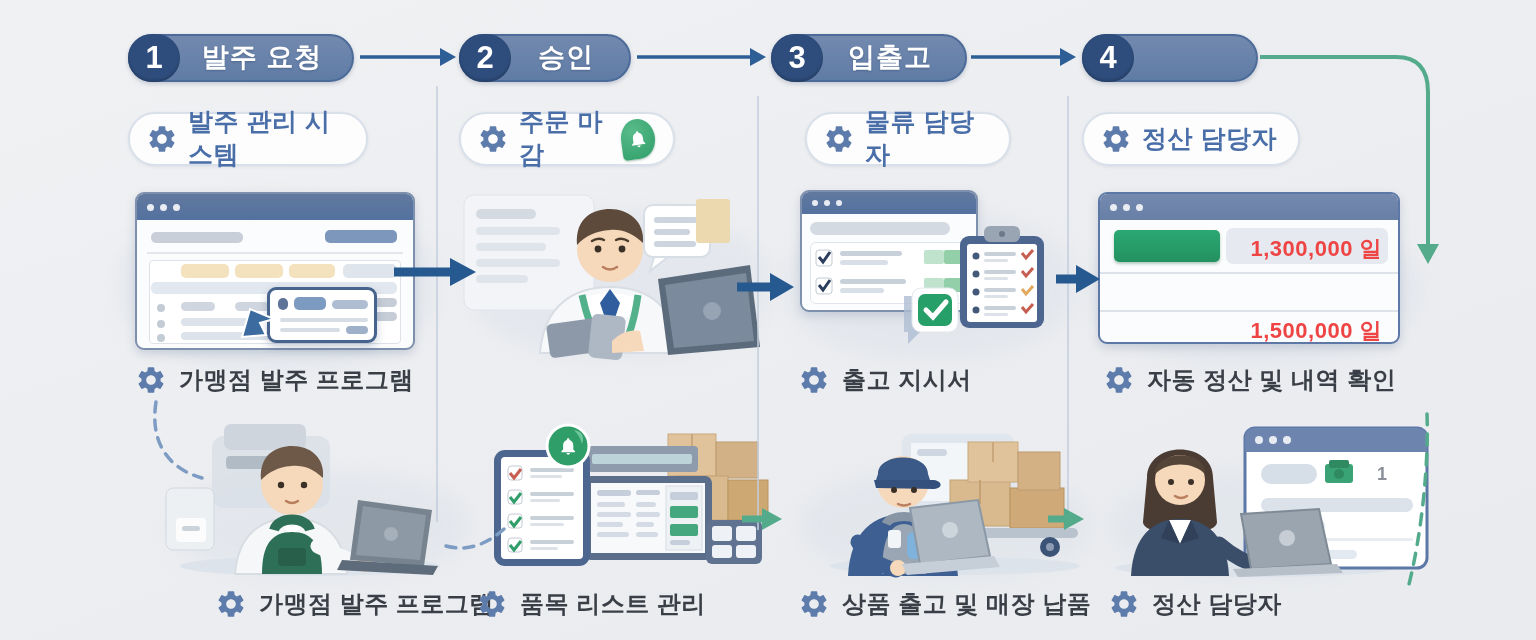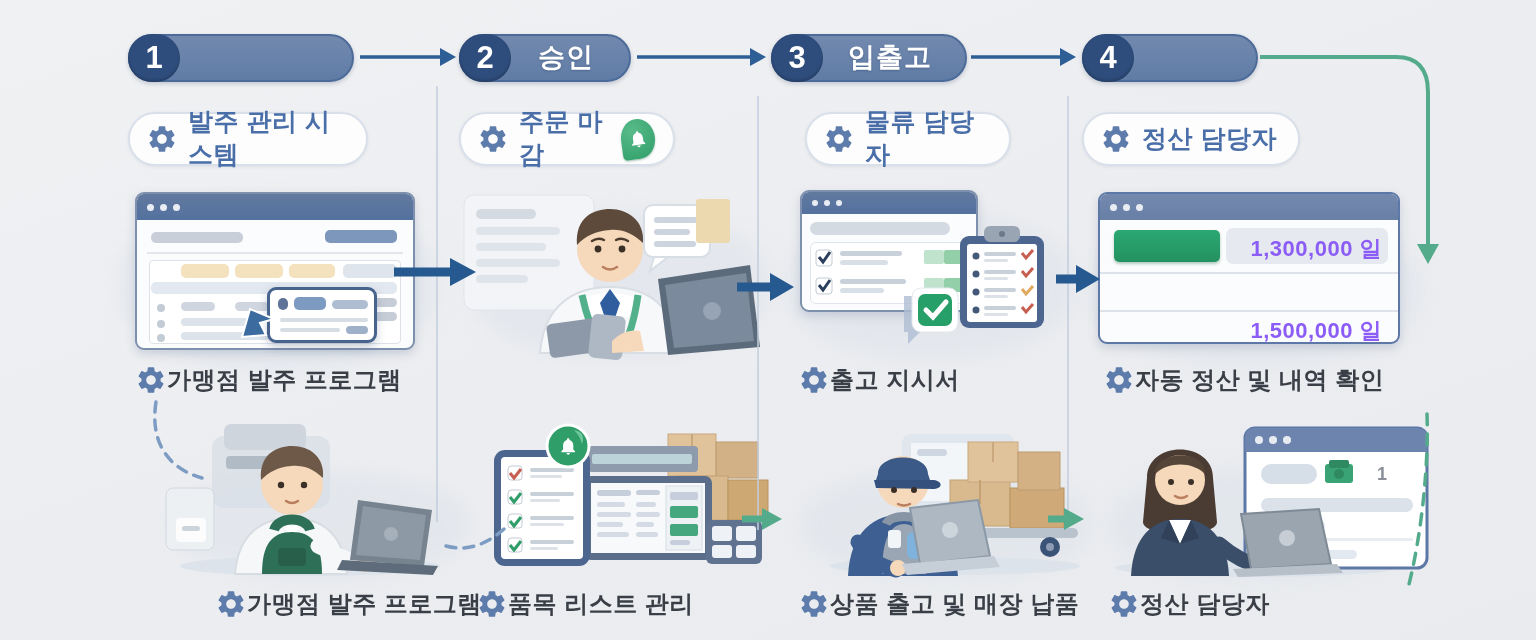--- a/index.html
+++ b/index.html
@@ -40,33 +40,33 @@
   .gear-sm    { width:32px; height:32px; fill:#5d7cab; flex:none; }
   .bell-badge {
     width:40px; height:40px; border-radius:50% 50% 50% 12%;
     background:radial-gradient(circle at 35% 30%,#58bb8a,#2f9e68);
     display:flex; align-items:center; justify-content:center;
     box-shadow:0 1px 2px rgba(40,100,70,.4); transform:rotate(-8deg);
   }
   .bell-badge svg { width:20px; height:20px; fill:#ffffff; }
 
   
-  .text-label { position:absolute; display:flex; align-items:center; }
+  .text-label { position:absolute; display:flex; align-items:center; gap:12px; }
   .text-label span { color:#3a3f47; font-size:24px; font-weight:bold; letter-spacing:.5px; }
 
   
   .win { position:absolute; border-radius:9px; background:#fbfcfd;
          border:2px solid #7d90ad; box-shadow:0 4px 10px rgba(100,120,150,.25); overflow:hidden; }
   .win-bar { height:26px; background:linear-gradient(#62799f,#53719f); display:flex; align-items:center; gap:6px; padding:0 10px; }
   .win-dot { width:7px; height:7px; border-radius:50%; background:#e9edf3; }
   .ph { position:absolute; border-radius:5px; }
 
   
   .amt-row { position:absolute; right:16px; width:175px; text-align:right;
-             font-size:22px; font-weight:bold; color:#8b5cf6; letter-spacing:.5px; }
+             font-size:22px; font-weight:bold; color:#ef4444; letter-spacing:.5px; }
   .hline { position:absolute; left:0; right:0; height:2px; background:#dde2e9; }
 
   svg.figure { position:absolute; overflow:visible; }
   #flow-overlay { position:absolute; left:0; top:0; pointer-events:none; z-index:40; }
 </style>
 </head>
 <body>
 
 <svg width="0" height="0" style="position:absolute">
   <defs>
@@ -84,20 +84,21 @@
   <div class="blob" style="left:118px;top:200px;width:320px;height:170px"></div>
   <div class="blob" style="left:470px;top:210px;width:300px;height:150px"></div>
   <div class="blob" style="left:785px;top:210px;width:290px;height:150px"></div>
   <div class="blob" style="left:1090px;top:215px;width:330px;height:150px"></div>
   <div class="blob" style="left:170px;top:470px;width:300px;height:110px"></div>
   <div class="blob" style="left:800px;top:470px;width:290px;height:110px"></div>
   <div class="blob" style="left:1110px;top:470px;width:300px;height:110px"></div>
 
   <div class="step-pill" style="left:128px;width:226px">
     <div class="step-num">1</div>
+    <div class="step-title">발주 요청</div>
   </div>
   <div class="step-pill" style="left:459px;width:172px">
     <div class="step-num">2</div>
     <div class="step-title">승인</div>
   </div>
   <div class="step-pill" style="left:771px;width:196px">
     <div class="step-num">3</div>
     <div class="step-title">입출고</div>
   </div>
   <div class="step-pill" style="left:1082px;width:176px">

